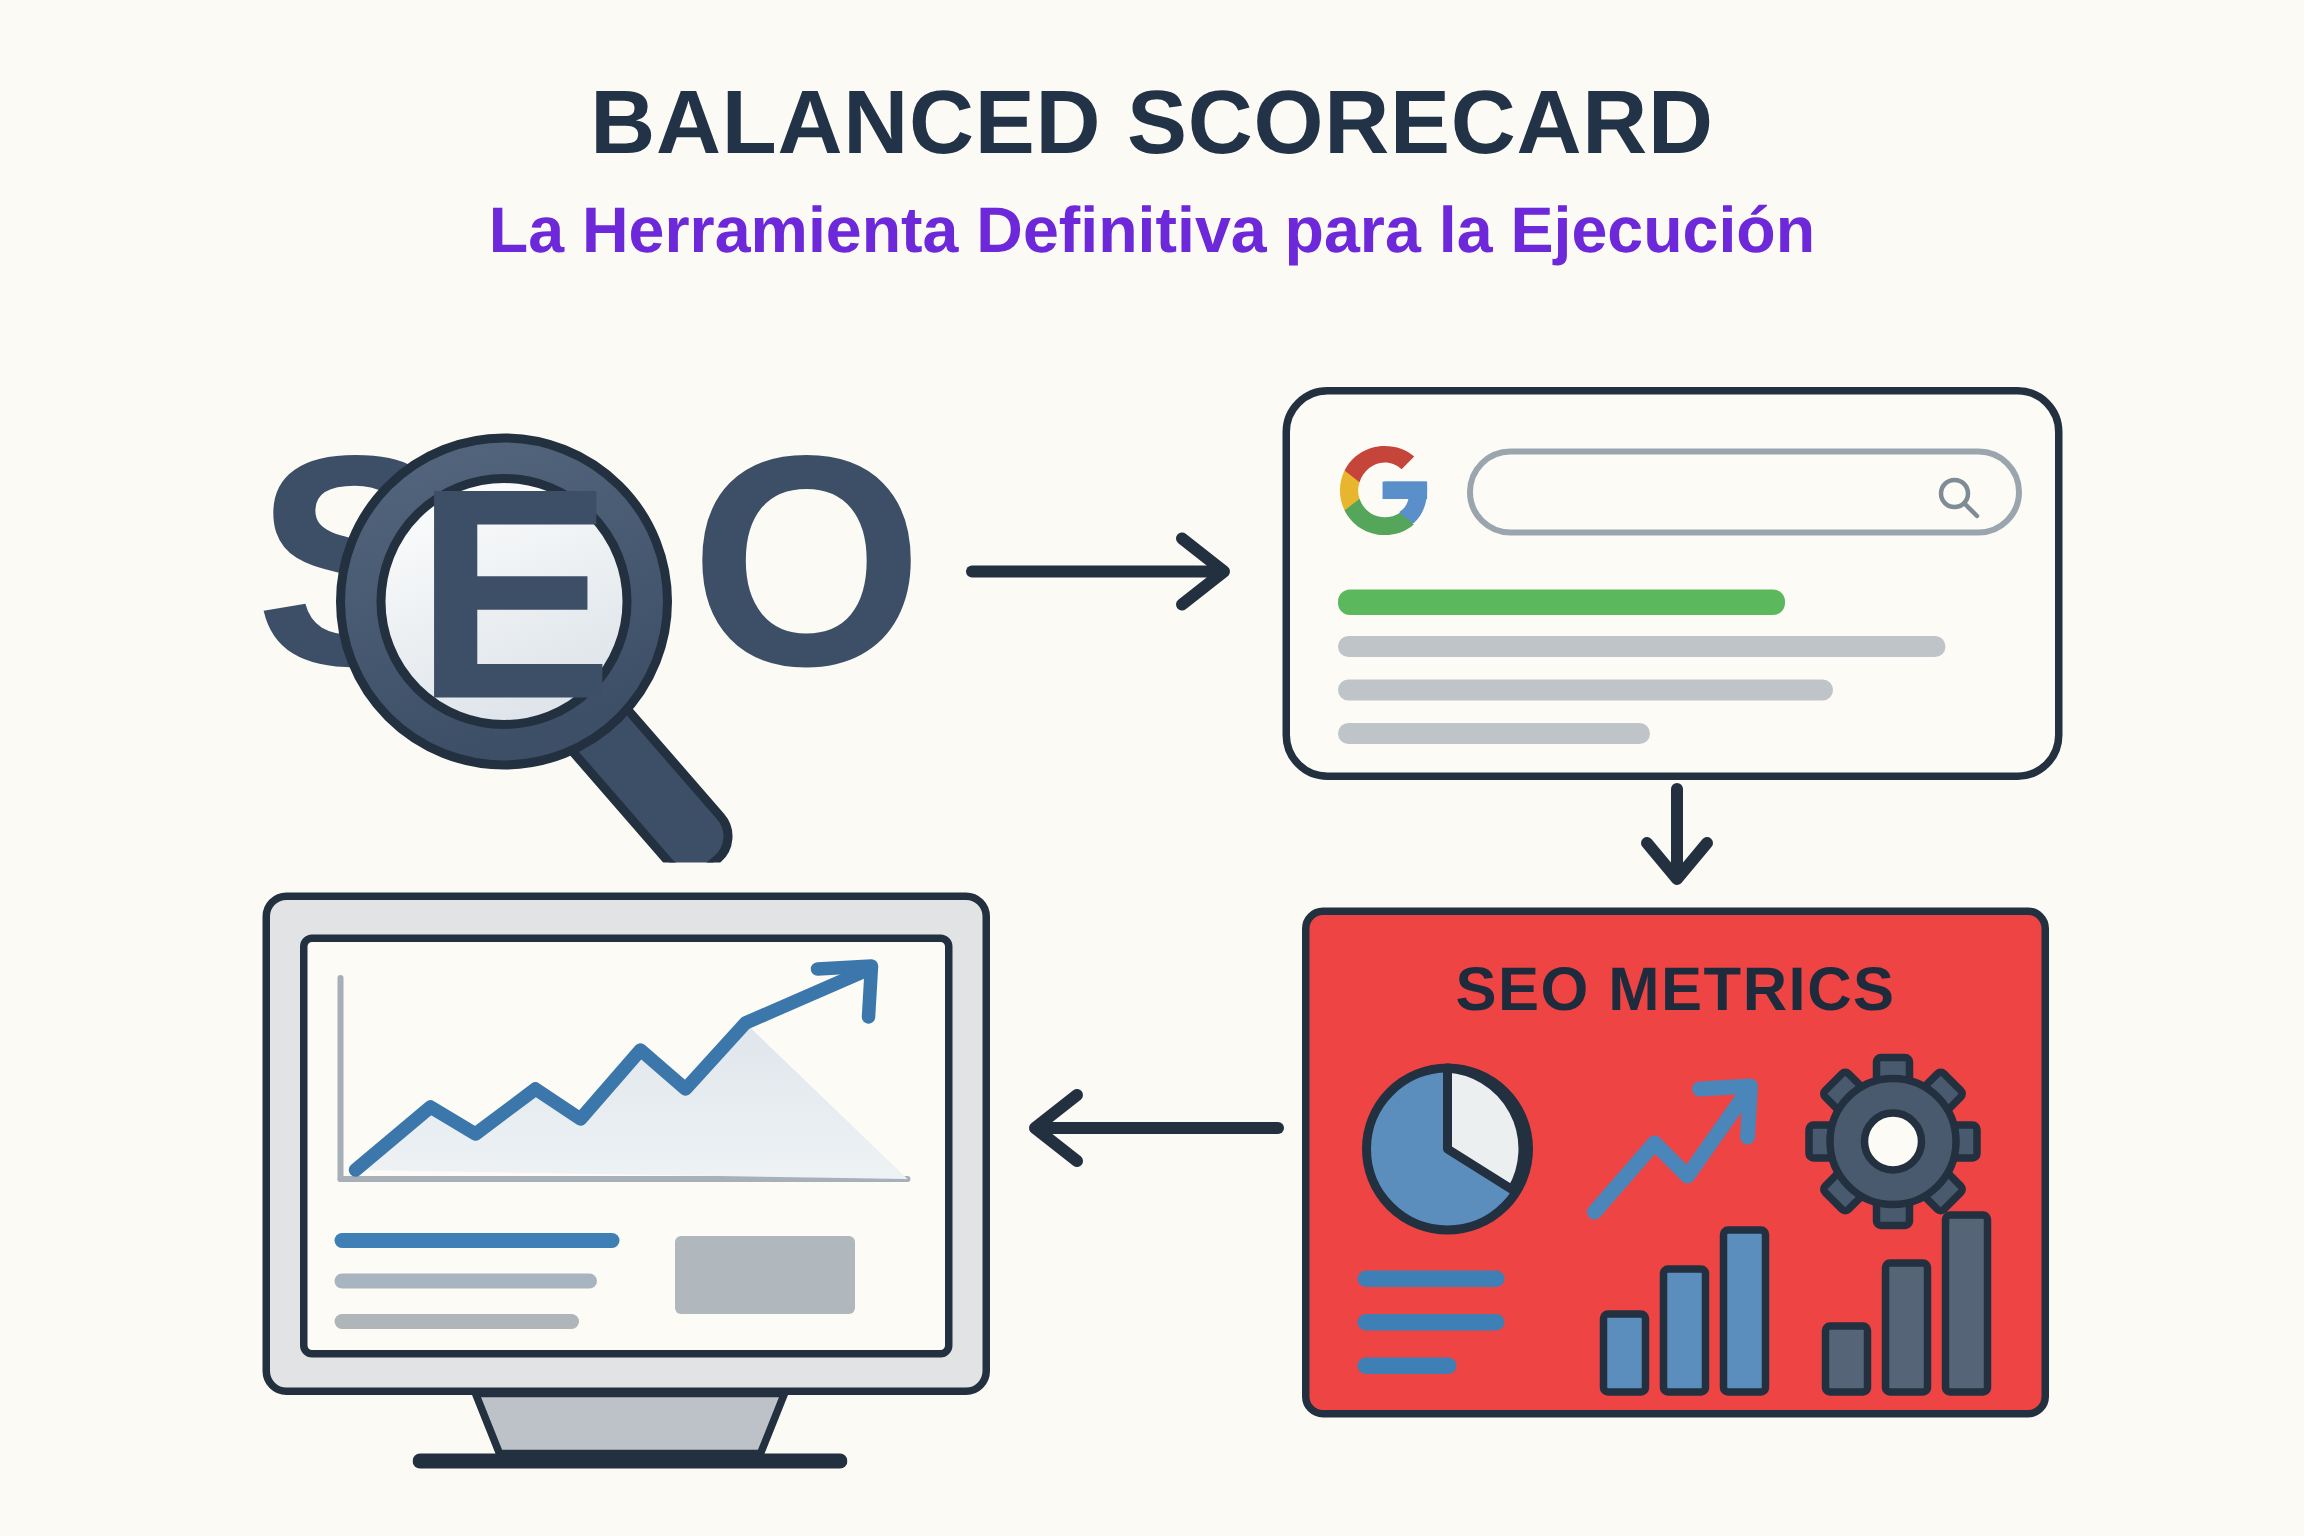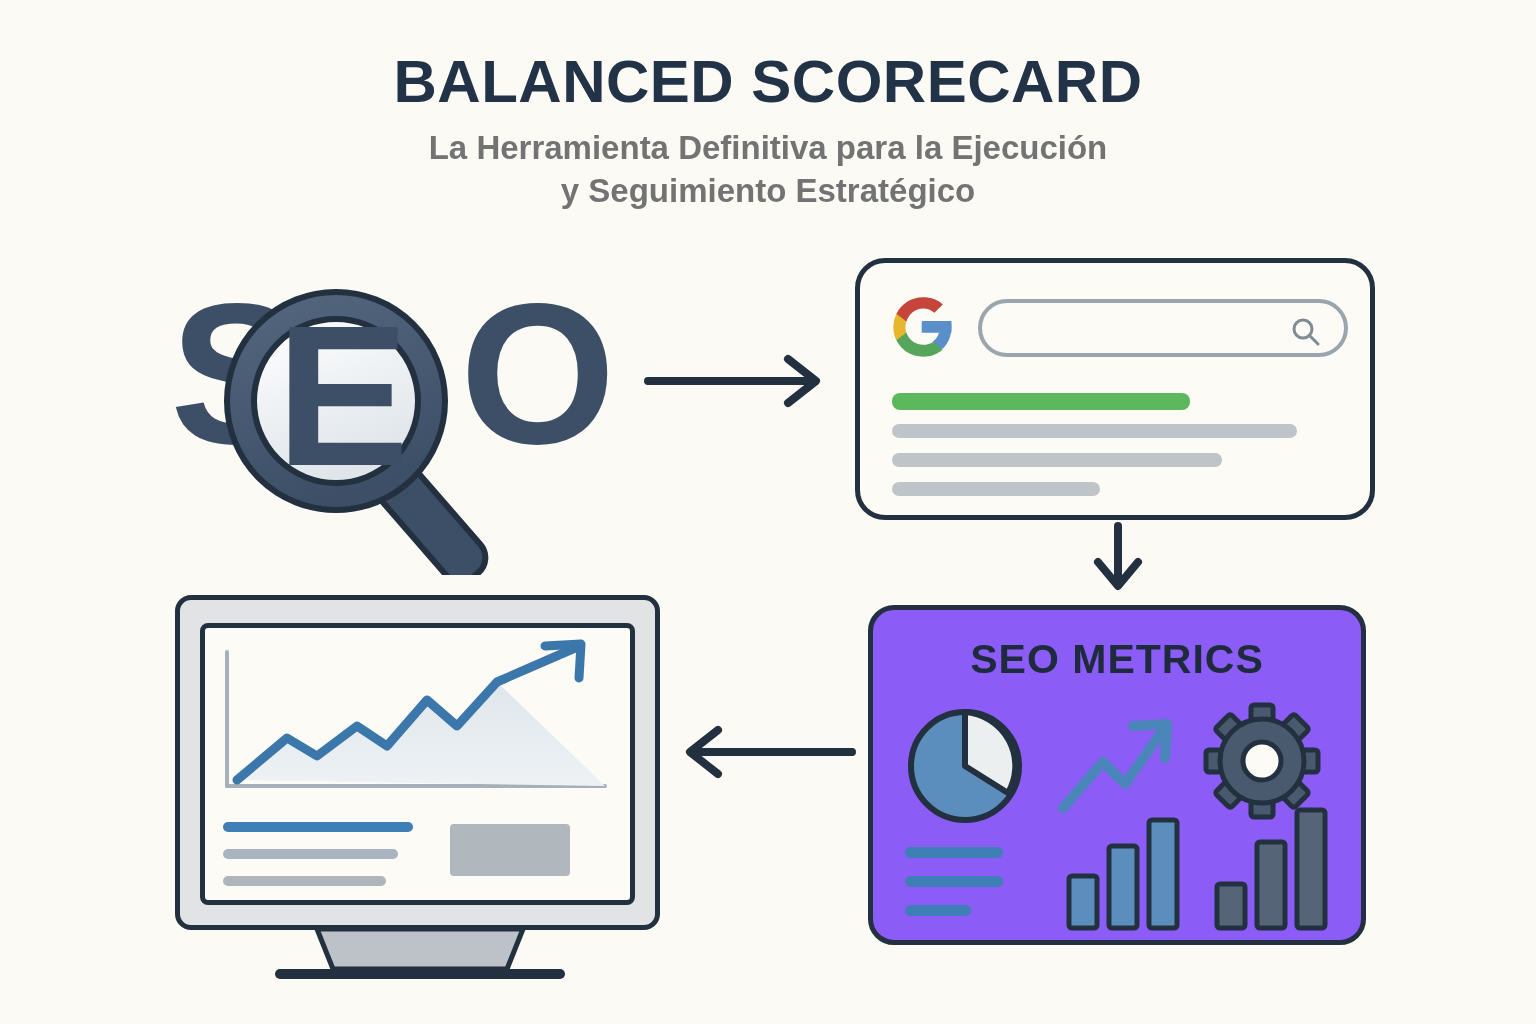--- a/index.html
+++ b/index.html
@@ -28,23 +28,23 @@
   }
   #main-title {
     font-size: 60px;
     font-weight: bold;
     letter-spacing: 0.5px;
     color: #233347;
     line-height: 1.05;
     margin: 12px;
   }
   .subtitle-line {
-    font-size: 33px;
+    font-size: 43px;
     font-weight: bold;
-    color: #737373;
+    color: #6d28d9;
     line-height: 1.18;
     margin: 0;
     padding-top: 4px;
   }
 
   
   #seo-logo {
     position: absolute;
     left: 160px;
     top: 275px;
@@ -101,22 +101,22 @@
   }
 
   
   #metrics-panel {
     position: absolute;
     left: 868px;
     top: 605px;
     width: 498px;
     height: 340px;
     border: 5px solid #22303f;
-    border-radius: 26px;
-    background: #8b5cf6;
+    border-radius: 14px;
+    background: #ef4444;
     box-sizing: border-box;
   }
   #metrics-title {
     position: absolute;
     left: 0;
     top: 26px;
     width: 100%;
     text-align: center;
     font-size: 41px;
     font-weight: bold;
@@ -178,21 +178,20 @@
   #monitor-stand { position: absolute; left: 100px; top: 330px; width: 290px; height: 62px; }
 </style>
 </head>
 <body>
 
 <div id="canvas">
 
   <div id="title-block">
     <div id="main-title">BALANCED SCORECARD</div>
     <div class="subtitle-line">La Herramienta Definitiva para la Ejecución</div>
-    <div class="subtitle-line">y Seguimiento Estratégico</div>
   </div>
 
   <svg id="seo-logo" viewBox="0 0 480 300">
     <defs>
       <linearGradient id="lensGrad" x1="0" y1="0" x2="0.4" y2="1">
         <stop offset="0%" stop-color="#ffffff"></stop>
         <stop offset="100%" stop-color="#dfe5ea"></stop>
       </linearGradient>
       <linearGradient id="ringGrad" x1="0" y1="0" x2="0.3" y2="1">
         <stop offset="0%" stop-color="#55677e"></stop>

